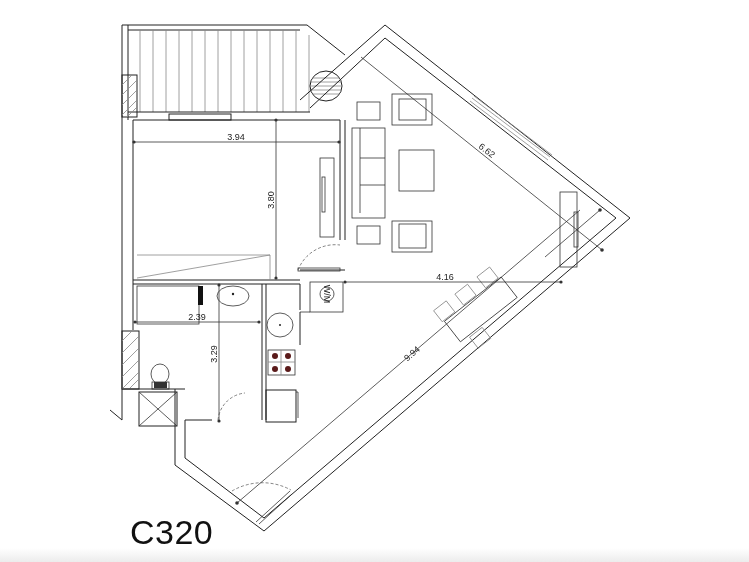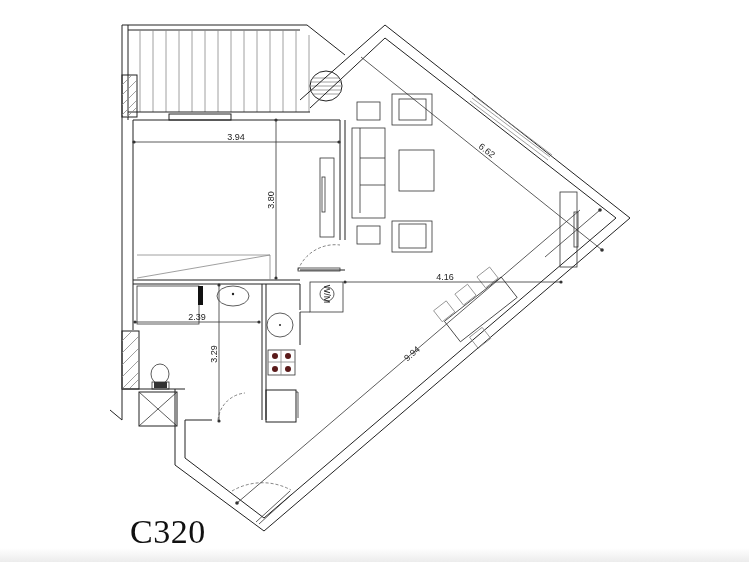--- a/index.html
+++ b/index.html
@@ -4,21 +4,21 @@
 <style>
   html, body { margin:0; padding:0; background:#ffffff; }
   body { width:749px; height:562px; overflow:hidden; position:relative; font-family:"Liberation Sans", sans-serif; }
   #plan { position:absolute; left:0; top:0; }
   .w { stroke:#222; stroke-width:1; fill:none; }
   .t { stroke:#333; stroke-width:0.8; fill:none; }
   .g { stroke:#888; stroke-width:0.8; fill:none; }
   .dim { stroke:#333; stroke-width:0.8; fill:none; }
   .dash { stroke:#666; stroke-width:0.8; fill:none; stroke-dasharray:3 2; }
   .dimtxt { font-family:"Liberation Sans", sans-serif; font-size:9px; fill:#222; }
-  .unit { position:absolute; left:130px; top:513px; font-family:Liberation Serif, serif; font-size:34px; color:#111; letter-spacing:0.5px; }
+  .unit { position:absolute; left:130px; top:513px; font-family:Liberation Sans, sans-serif; font-size:34px; color:#111; letter-spacing:0.5px; }
   .fade { position:absolute; left:0; bottom:0; width:749px; height:14px; background:linear-gradient(#fff,#ececec); }
 </style>
 </head>
 <body>
 
 <svg id="plan" width="749" height="562" viewBox="0 0 749 562" xmlns="http://www.w3.org/2000/svg">
 
   <g>
     <polyline class="w" points="122,25 122,420"></polyline>
     <polyline class="w" points="128,25 128,120"></polyline>

